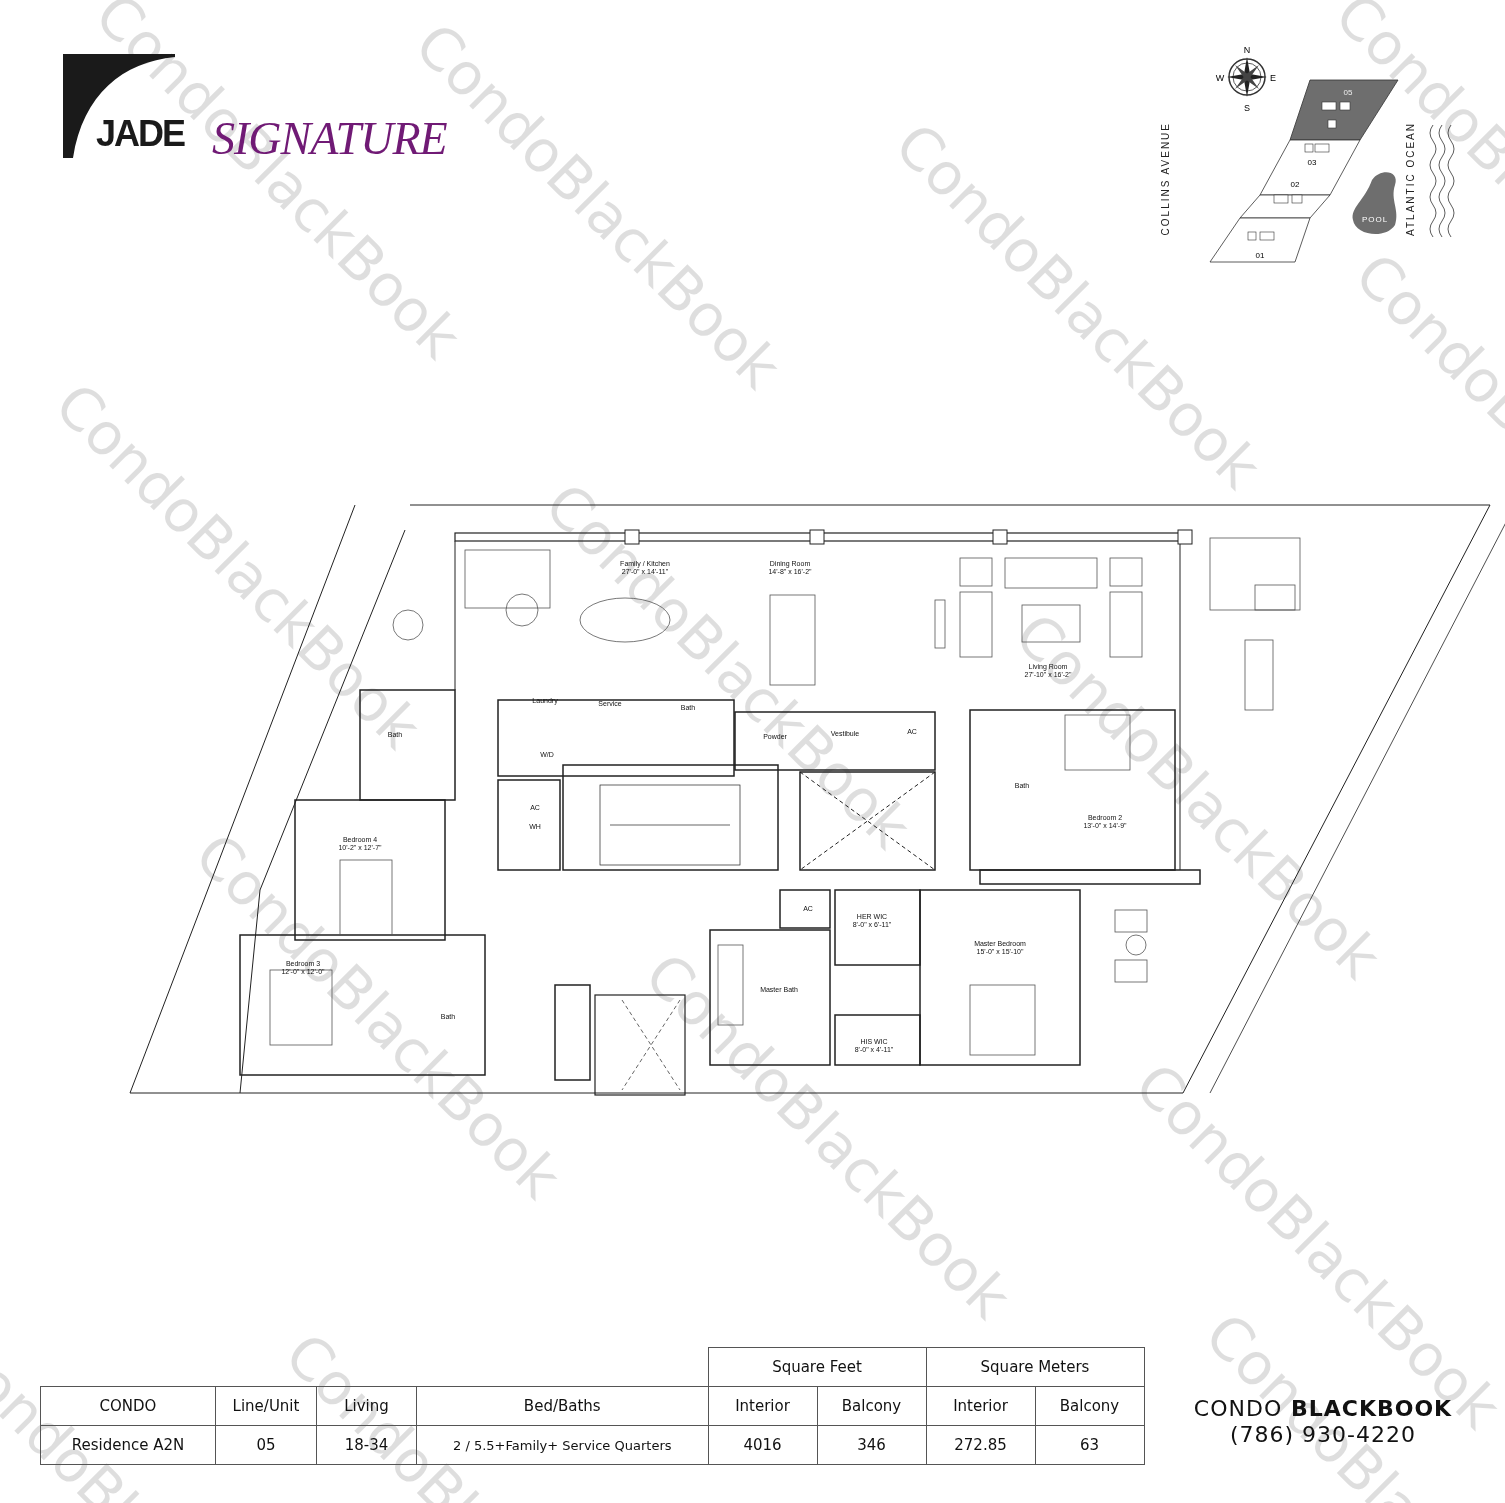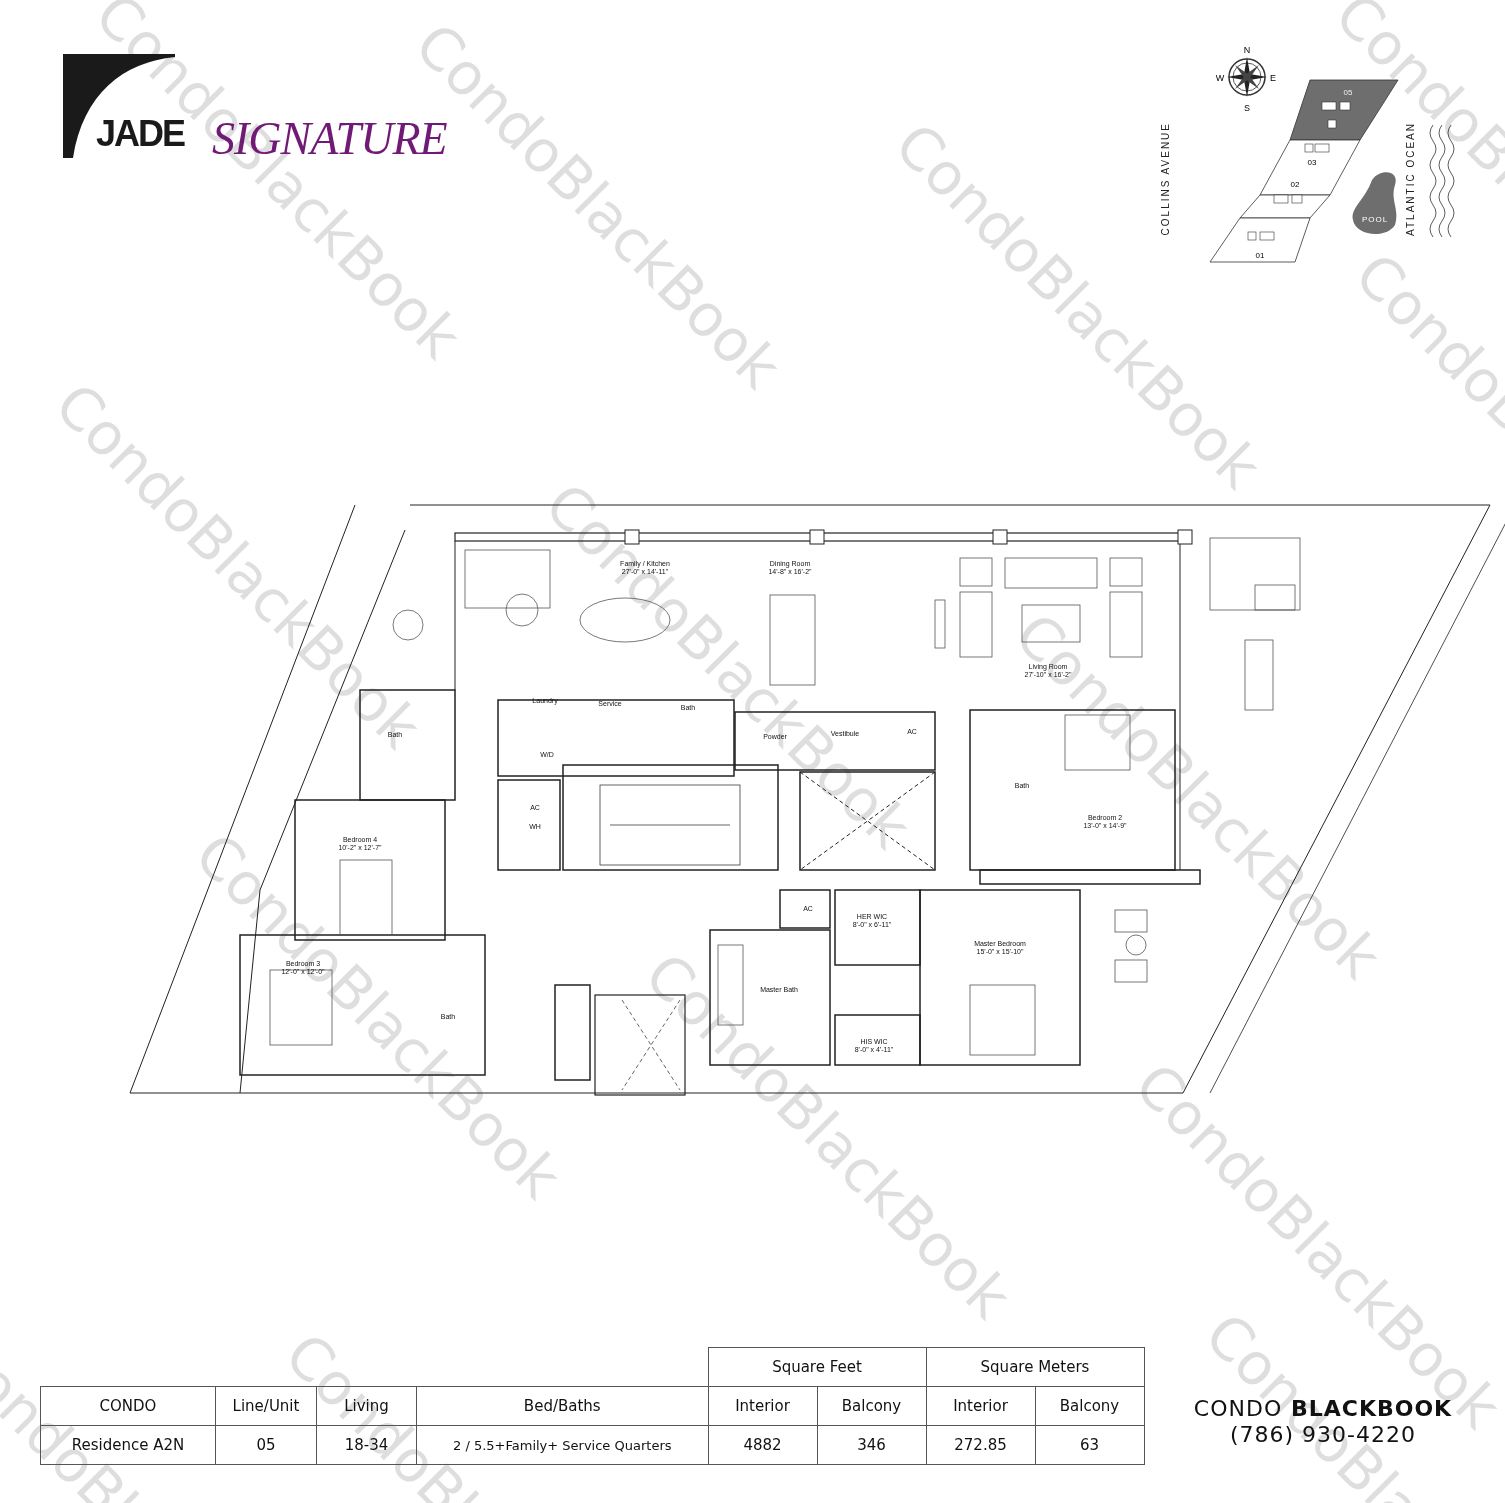--- a/index.html
+++ b/index.html
@@ -236,21 +236,21 @@
     <td style="width:100px;">Interior</td>
     <td style="width:100px;">Balcony</td>
     <td style="width:100px;">Interior</td>
     <td style="width:100px;">Balcony</td>
   </tr>
   <tr>
     <td>Residence A2N</td>
     <td>05</td>
     <td>18-34</td>
     <td style="font-size:13px;">2 / 5.5+Family+ Service Quarters</td>
-    <td>4882</td>
+    <td>4016</td>
     <td>346</td>
     <td>272.85</td>
     <td>63</td>
   </tr>
 </tbody>
   </table>
 
 <div class="abs brand">
   <div class="l1"><span class="thin">CONDO</span> <span>BLACKBOOK</span></div>
   <div class="l2">(786) 930-4220</div>

